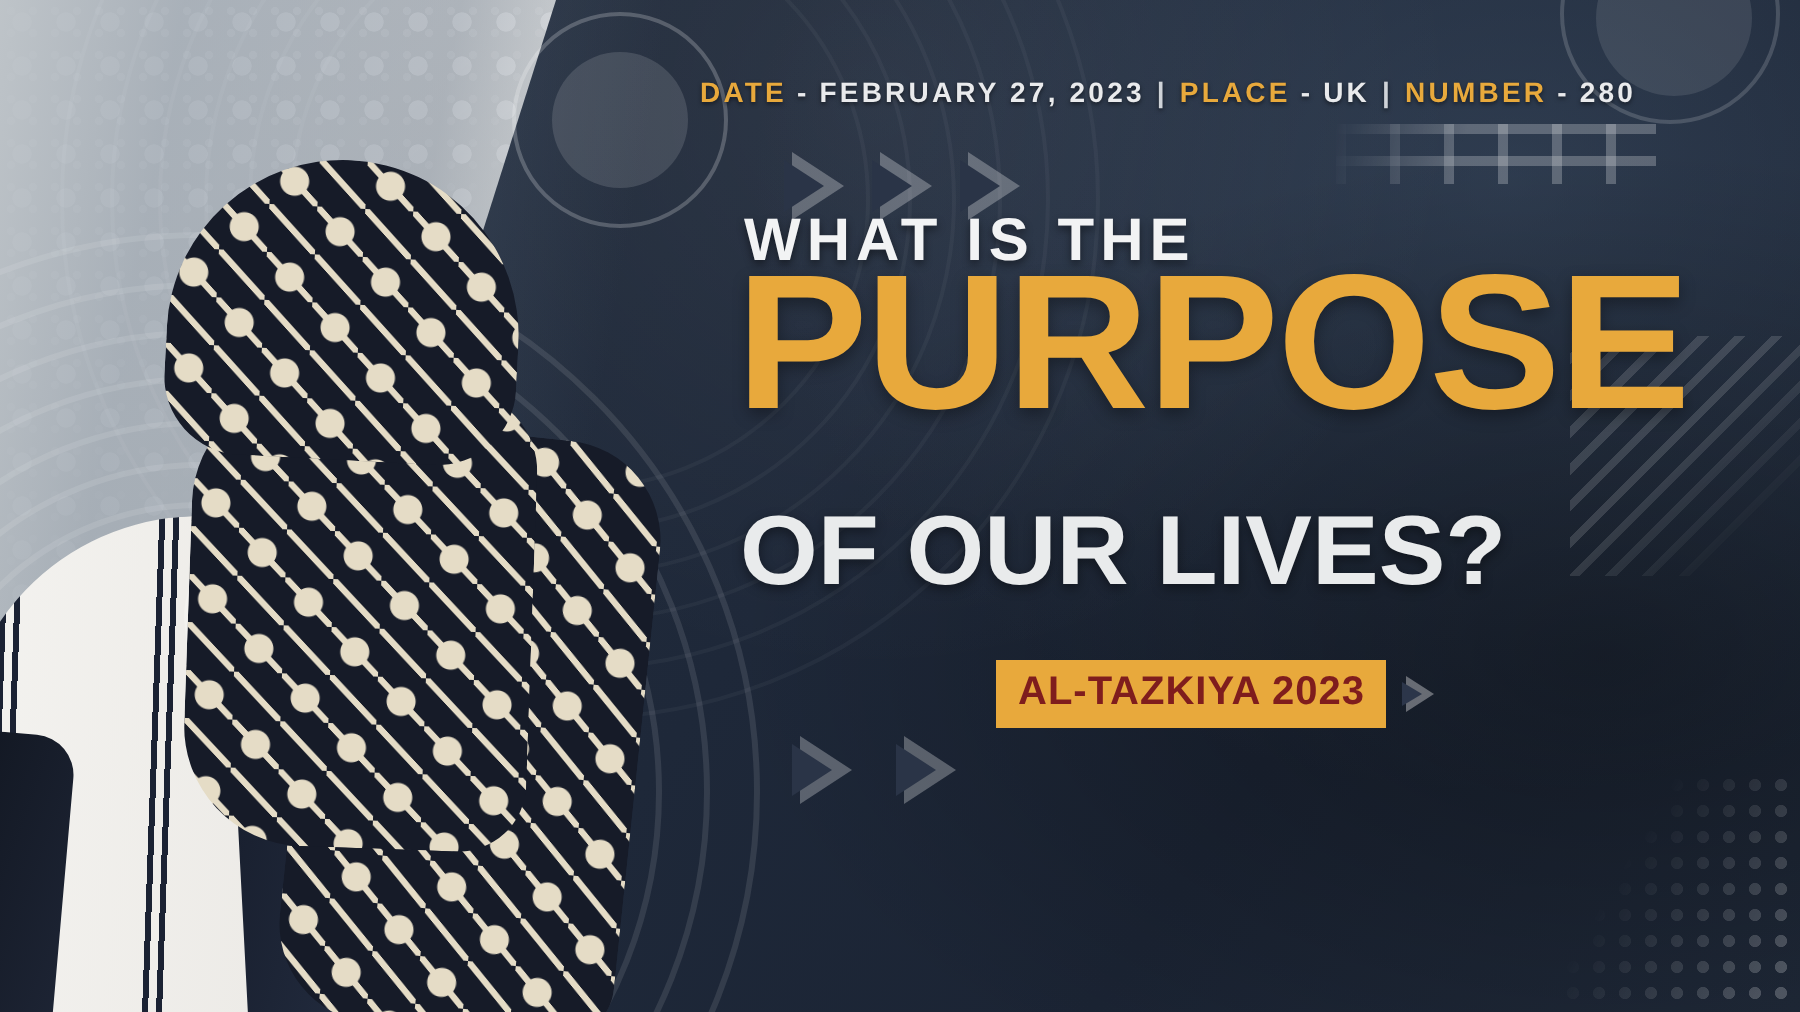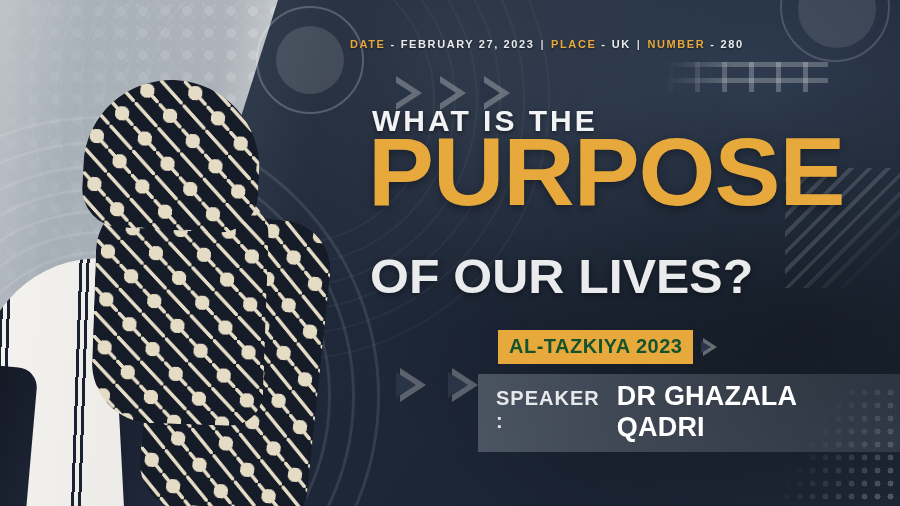--- a/index.html
+++ b/index.html
@@ -174,21 +174,21 @@
     content:""; position:absolute; left:-30px; top:-13px;
     border-top:13px solid transparent; border-bottom:13px solid transparent;
     border-left:20px solid #2a3447;
   }
 
   
   .content { position:absolute; left:0; top:0; width:900px; height:506px; }
 
   .meta {
     position:absolute; left:350px; top:38px;
-    font-size:11px; font-weight:bold; letter-spacing:1.6px;
+    font-size:14px; font-weight:bold; letter-spacing:1.6px;
     color:#e9eaec; white-space:nowrap;
     text-shadow:0 1px 2px rgba(0,0,0,.5);
   }
   .meta .k { color:#E8A93C; }
   .meta .sep { color:#cfd3d8; padding:0 6px; }
 
   .line1 {
     position:absolute; left:372px; top:104px;
     font-size:30px; font-weight:bold; letter-spacing:3px;
     color:#f2f3f4; text-shadow:0 2px 4px rgba(0,0,0,.45);
@@ -203,21 +203,21 @@
   .line3 {
     position:absolute; left:370px; top:252px;
     font-size:49px; font-weight:bold; letter-spacing:0px;
     color:#e9ebec; line-height:1;
     transform:scaleX(1.02); transform-origin:left center;
     text-shadow:0 2px 6px rgba(0,0,0,.42);
   }
 
   .badges { position:absolute; left:498px; top:330px; display:flex; align-items:center; gap:10px; }
   .badge-gold {
-    background:#E8A93C; color:#14532d;
+    background:#E8A93C; color:#7f1d1d;
     font-size:20px; font-weight:bold; letter-spacing:.5px;
     padding:5px 11px 6px;
   }
   .badge-pill {
     border:2px solid rgba(255,255,255,.62); border-radius:16px;
     color:#f3f4f5; font-size:19px; font-weight:bold; letter-spacing:.5px;
     padding:3px 17px 4px;
   }
   .badge-tri {
     width:0; height:0;
@@ -313,19 +313,15 @@
 
     <div class="line1">WHAT IS THE</div>
     <div class="headline">PURPOSE</div>
     <div class="line3">OF OUR LIVES?</div>
 
     <div class="badges">
       <div class="badge-gold">AL-TAZKIYA 2023</div>
       <div class="badge-tri"></div>
     </div>
 
-    <div class="speaker-bar">
-      <span class="speaker-label">SPEAKER :</span>
-      <span class="speaker-name">DR GHAZALA QADRI</span>
-    </div>
 
   </div>
 </div>
 
 </body></html>

